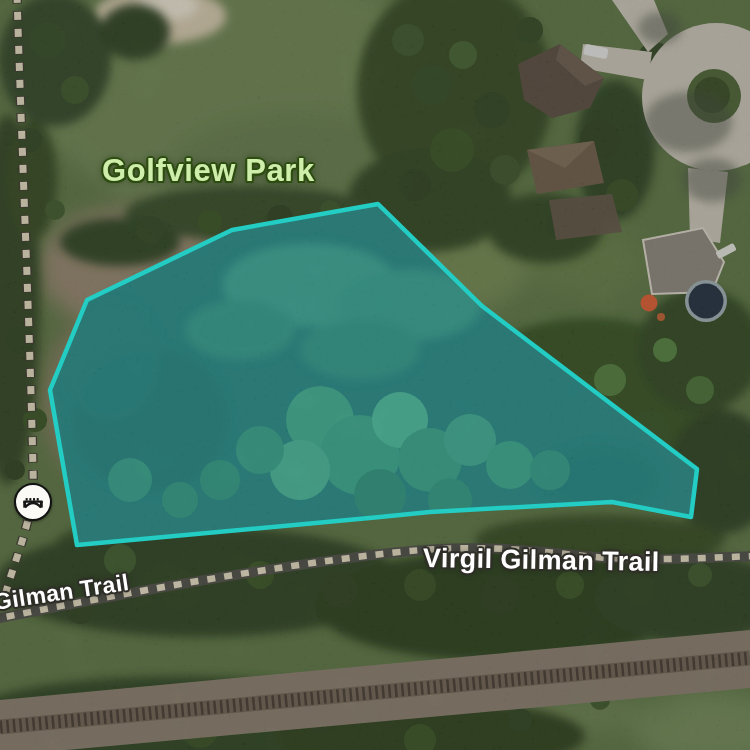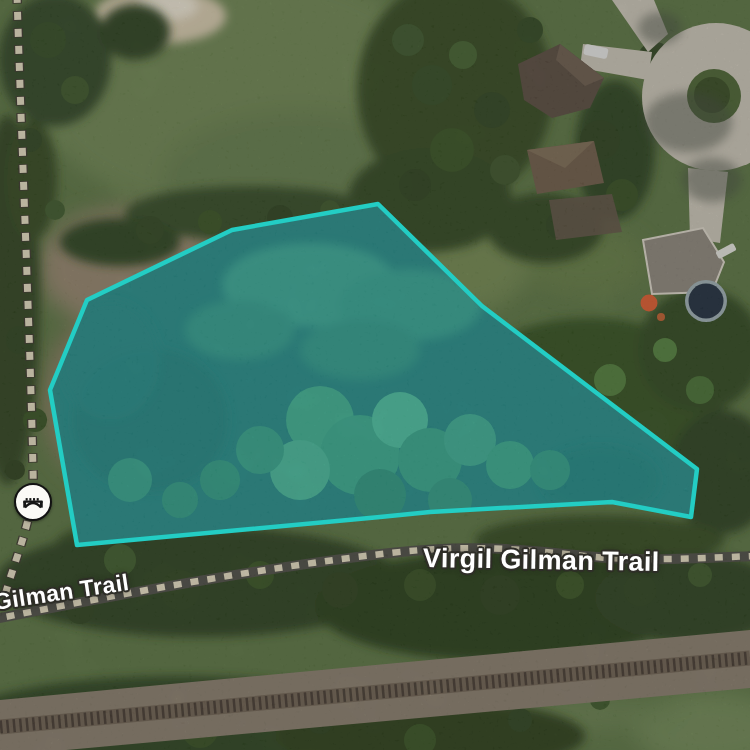--- a/index.html
+++ b/index.html
@@ -232,20 +232,21 @@
 
     <g>
       <rect x="0" y="0" width="750" height="750" filter="url(#mottle)" opacity=".10"></rect>
       <rect x="0" y="0" width="750" height="750" filter="url(#grainD)" opacity=".13"></rect>
       <rect x="0" y="0" width="750" height="750" filter="url(#grainL)" opacity=".07"></rect>
     </g>
 
     <polygon fill="rgba(44,210,200,0.26)" stroke="#23cdc4" stroke-width="4.5" stroke-linejoin="round" points="378,204 482,306 697,469 691,517 612,502 430,512 380,517 77,545 50,390 87,300 232,230"></polygon>
   </svg>
 
+  <div class="label park-label">Golfview Park</div>
   <div class="label trail-label trail-main">Virgil Gilman Trail</div>
   <div class="label trail-label trail-secondary">Gilman Trail</div>
 
   <div class="poi">
     <svg viewBox="0 0 24 24">
       <g fill="#161616">
         <rect x="3" y="10.6" width="18" height="2.2" rx="0.6"></rect>
         <rect x="5.2" y="8.4" width="1.9" height="2.4"></rect>
         <rect x="8.6" y="8.4" width="1.9" height="2.4"></rect>
         <rect x="12" y="8.4" width="1.9" height="2.4"></rect>

